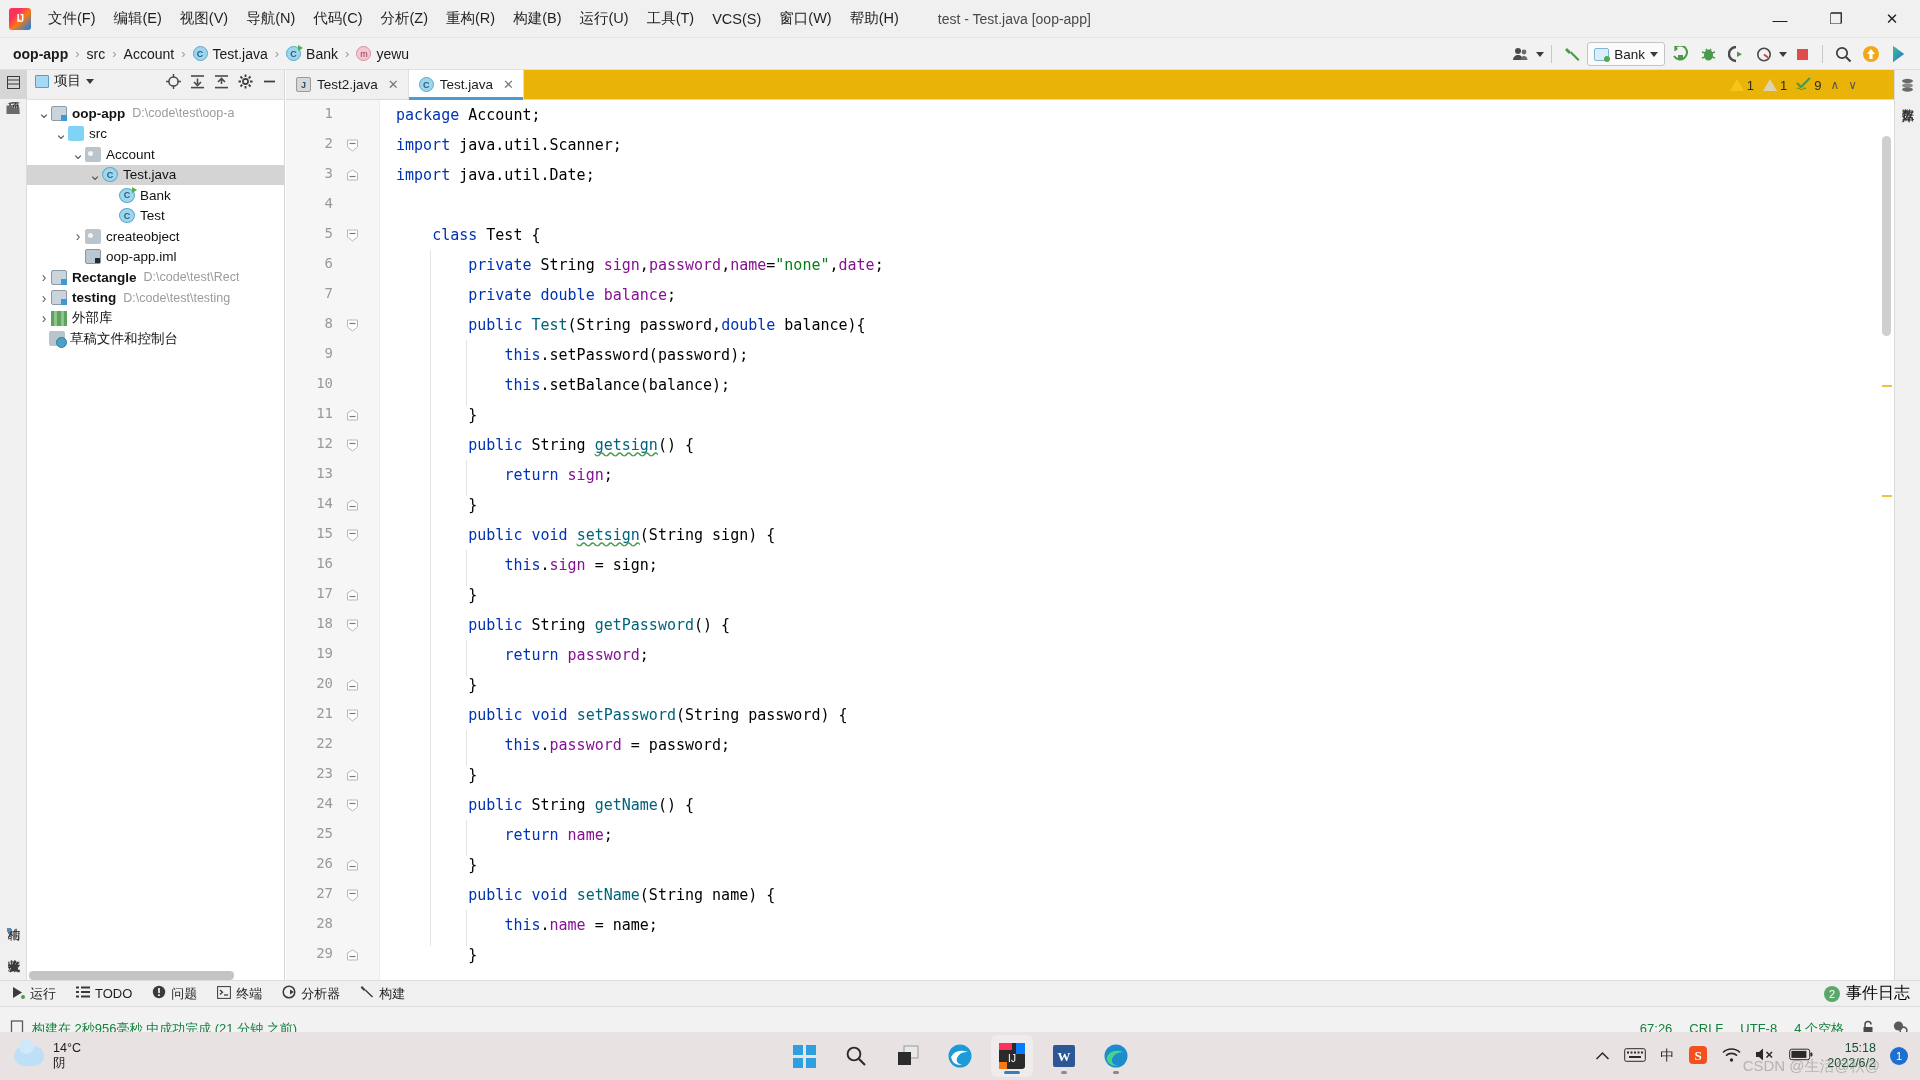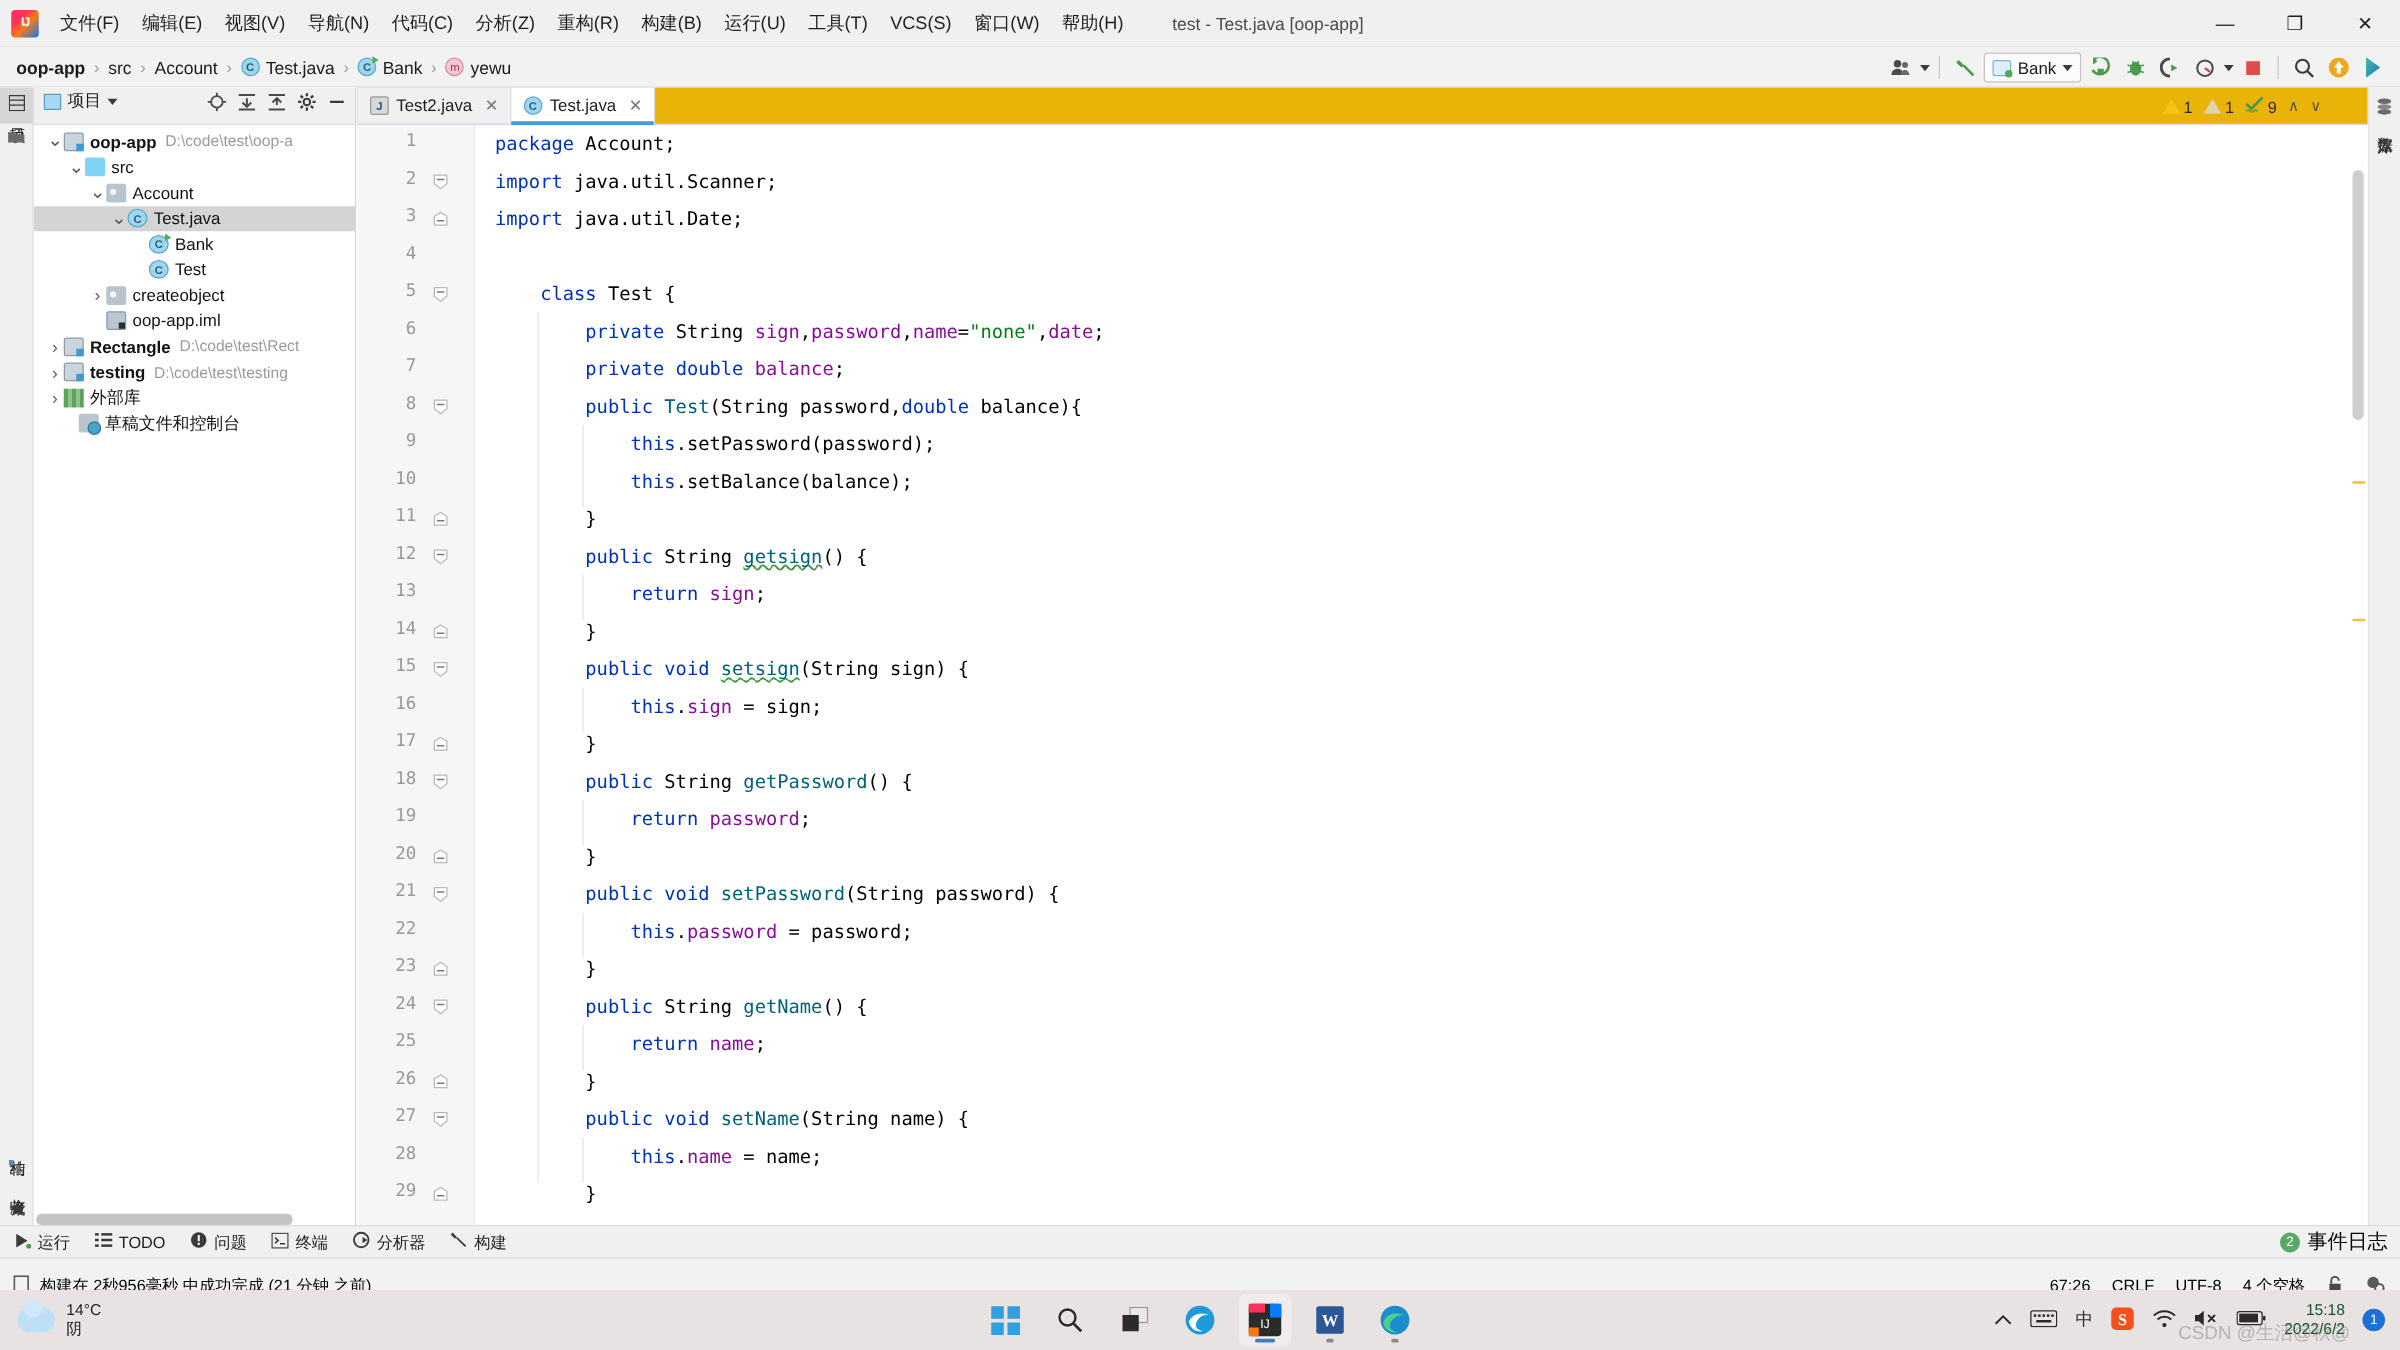--- a/index.html
+++ b/index.html
@@ -208,21 +208,21 @@
          padding:3px 9px; margin-left:2px; }
   .bb-ico{font-size:12px;color:#3a3a3a;}
   .botright{position:absolute; right:10px; display:flex; align-items:center; gap:6px;}
   .evbadge{width:16px;height:16px;border-radius:50%;background:#59a869;color:#fff;
            font-size:11px; display:flex;align-items:center;justify-content:center;}
 
   
   .statusbar {
     position:absolute; left:0; top:1006px; width:1920px; height:44px;
     background:#f2f2f2; border-top:1px solid #dcdcdc; display:flex; align-items:center;
-    font-size:13px; color:#000000;
+    font-size:13px; color:#15803d;
   }
   .sb-left{display:flex;align-items:center;gap:8px;margin-left:10px;}
   .sb-right{position:absolute;right:12px;display:flex;align-items:center;gap:17px;}
 
   
   .taskbar { position:absolute; left:0; top:1032px; width:1920px; height:48px;
              background:#e9e2e2; display:flex; align-items:center; }
   .weather{display:flex;align-items:center;gap:9px;margin-left:14px;}
   .wcloud{width:30px;height:20px;background:#bde0f7;border-radius:11px;position:relative;}
   .wcloud::before{content:"";position:absolute;left:5px;top:-7px;width:15px;height:15px;
@@ -530,21 +530,21 @@
             <span class="arrow" style="font-size: 14px;">›</span>
             <span class="tico ic-module"></span>
             <span class="tlabel bold">testing</span>
             <span class="tpath">D:\code\test\testing</span>
           </div>
           <div class="trow" style="padding-left: 10px;">
             <span class="arrow" style="font-size: 14px;">›</span>
             <span class="tico ic-lib"></span>
             <span class="tlabel">外部库</span>
           </div>
-          <div class="trow" style="padding-left: 22px;">
+          <div class="trow" style="padding-left: 8px;">
             <span class="arrow empty"></span>
             <span class="tico ic-scratch"></span>
             <span class="tlabel">草稿文件和控制台</span>
           </div>
         </div>
       <div class="proj-scroll-h">
           <i></i>
         </div>
     </div>
 

